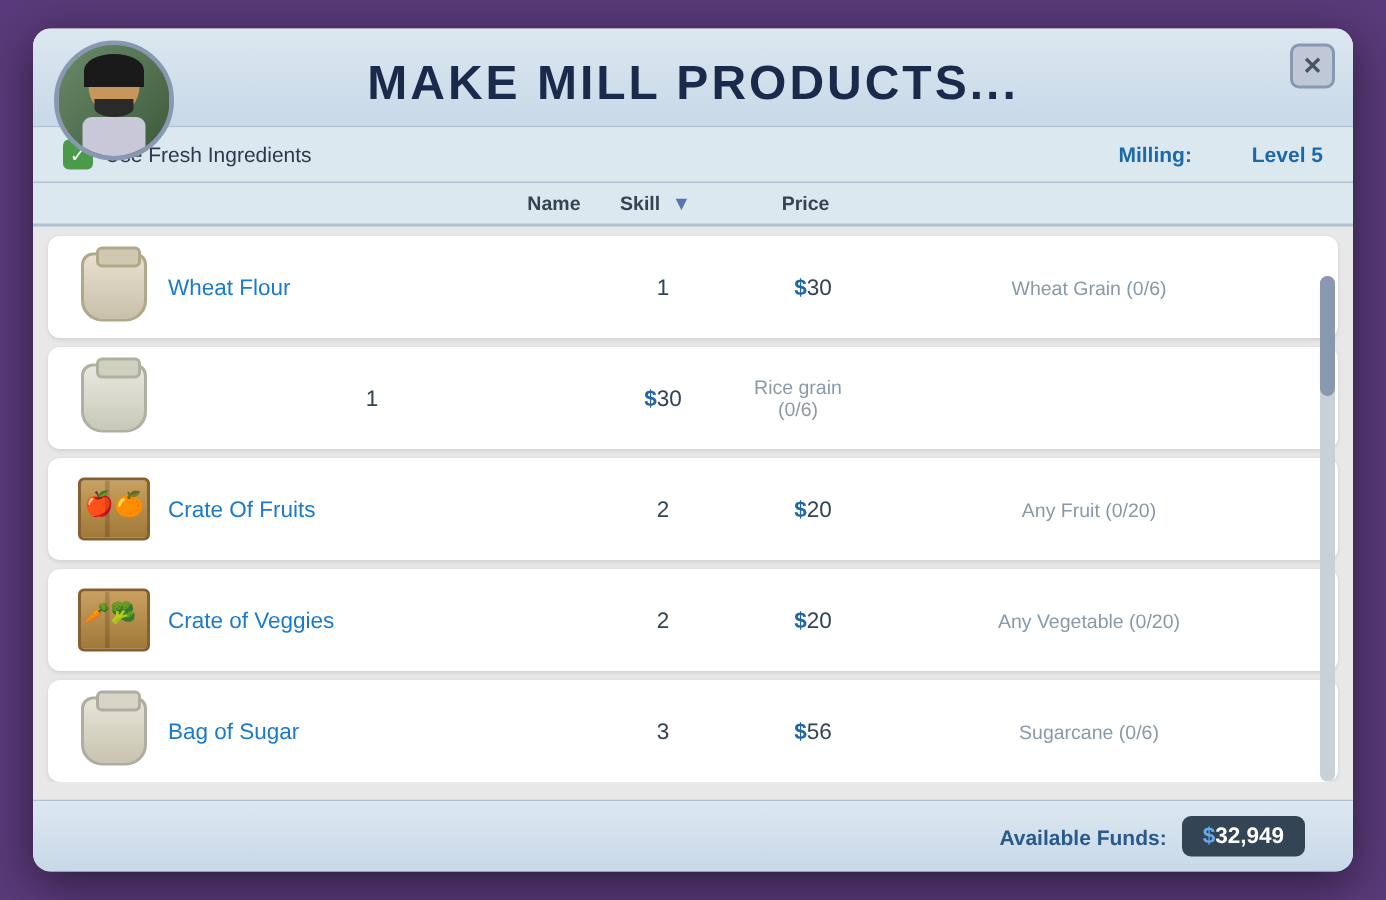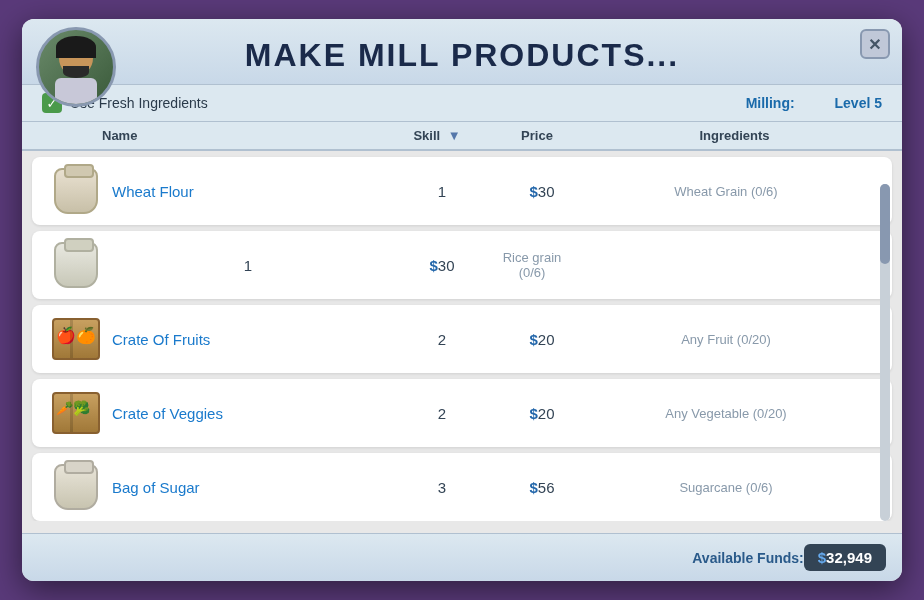--- a/index.html
+++ b/index.html
@@ -170,21 +170,21 @@
       border-bottom: 2px solid #b0c0d0;
     }
 
     .table-header-cell {
       font-size: 13px;
       font-weight: bold;
       color: #334455;
       text-align: center;
     }
 
-    .table-header-cell.name { text-align: left; padding-left: 10px; }
+    .table-header-cell.name { text-align: right; padding-left: 10px; }
     .table-header-cell.ingredients { text-align: center; }
 
     .sort-arrow {
       display: inline-block;
       margin-left: 4px;
       color: #5577aa;
     }
 
     .table-body {
       padding: 6px 10px;
@@ -373,24 +373,25 @@
       padding-right: 20px;
     }
 
     .footer {
       position: absolute;
       bottom: 0;
       left: 0;
       right: 0;
       background: linear-gradient(180deg, #dce8f0 0%, #c8d8e8 100%);
       border-radius: 0 0 12px 12px;
-      padding: 10px 16px;
+      padding: 10px 32px;
       display: flex;
       justify-content: flex-end;
       align-items: center;
+      gap: 10px;
       border-top: 1px solid #b0c0d0;
     }
 
     .available-funds-label {
       font-size: 14px;
       color: #2a5a8a;
       font-weight: bold;
     }
 
     .funds-badge {
@@ -439,21 +440,20 @@
   </div>
 
   <div class="table-header">
     <div></div>
     <div class="table-header-cell name">Name</div>
     <div class="table-header-cell">
       <span>Skill</span>
       <span class="sort-arrow">▼</span>
     </div>
     <div class="table-header-cell">Price</div>
-    <div class="table-header-cell ingredients">Ingredients</div>
   </div>
 
   <div class="table-body" id="table-body">
       <div class="table-row">
         <div class="item-icon">
           <div class="icon-flour"></div>
         </div>
         <div class="item-name">Wheat Flour</div>
         <div class="item-skill">1</div>
         <div class="item-price"><span class="price-sym">$</span>30</div>

